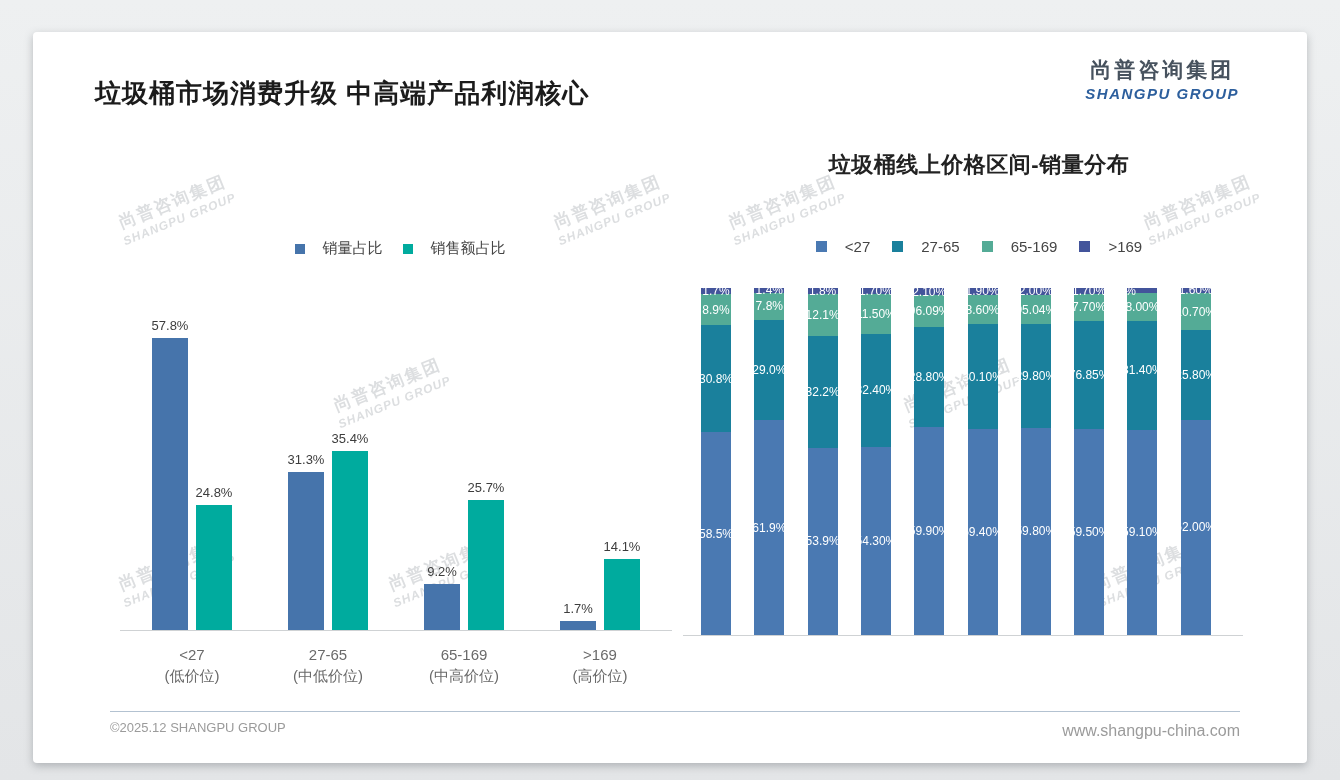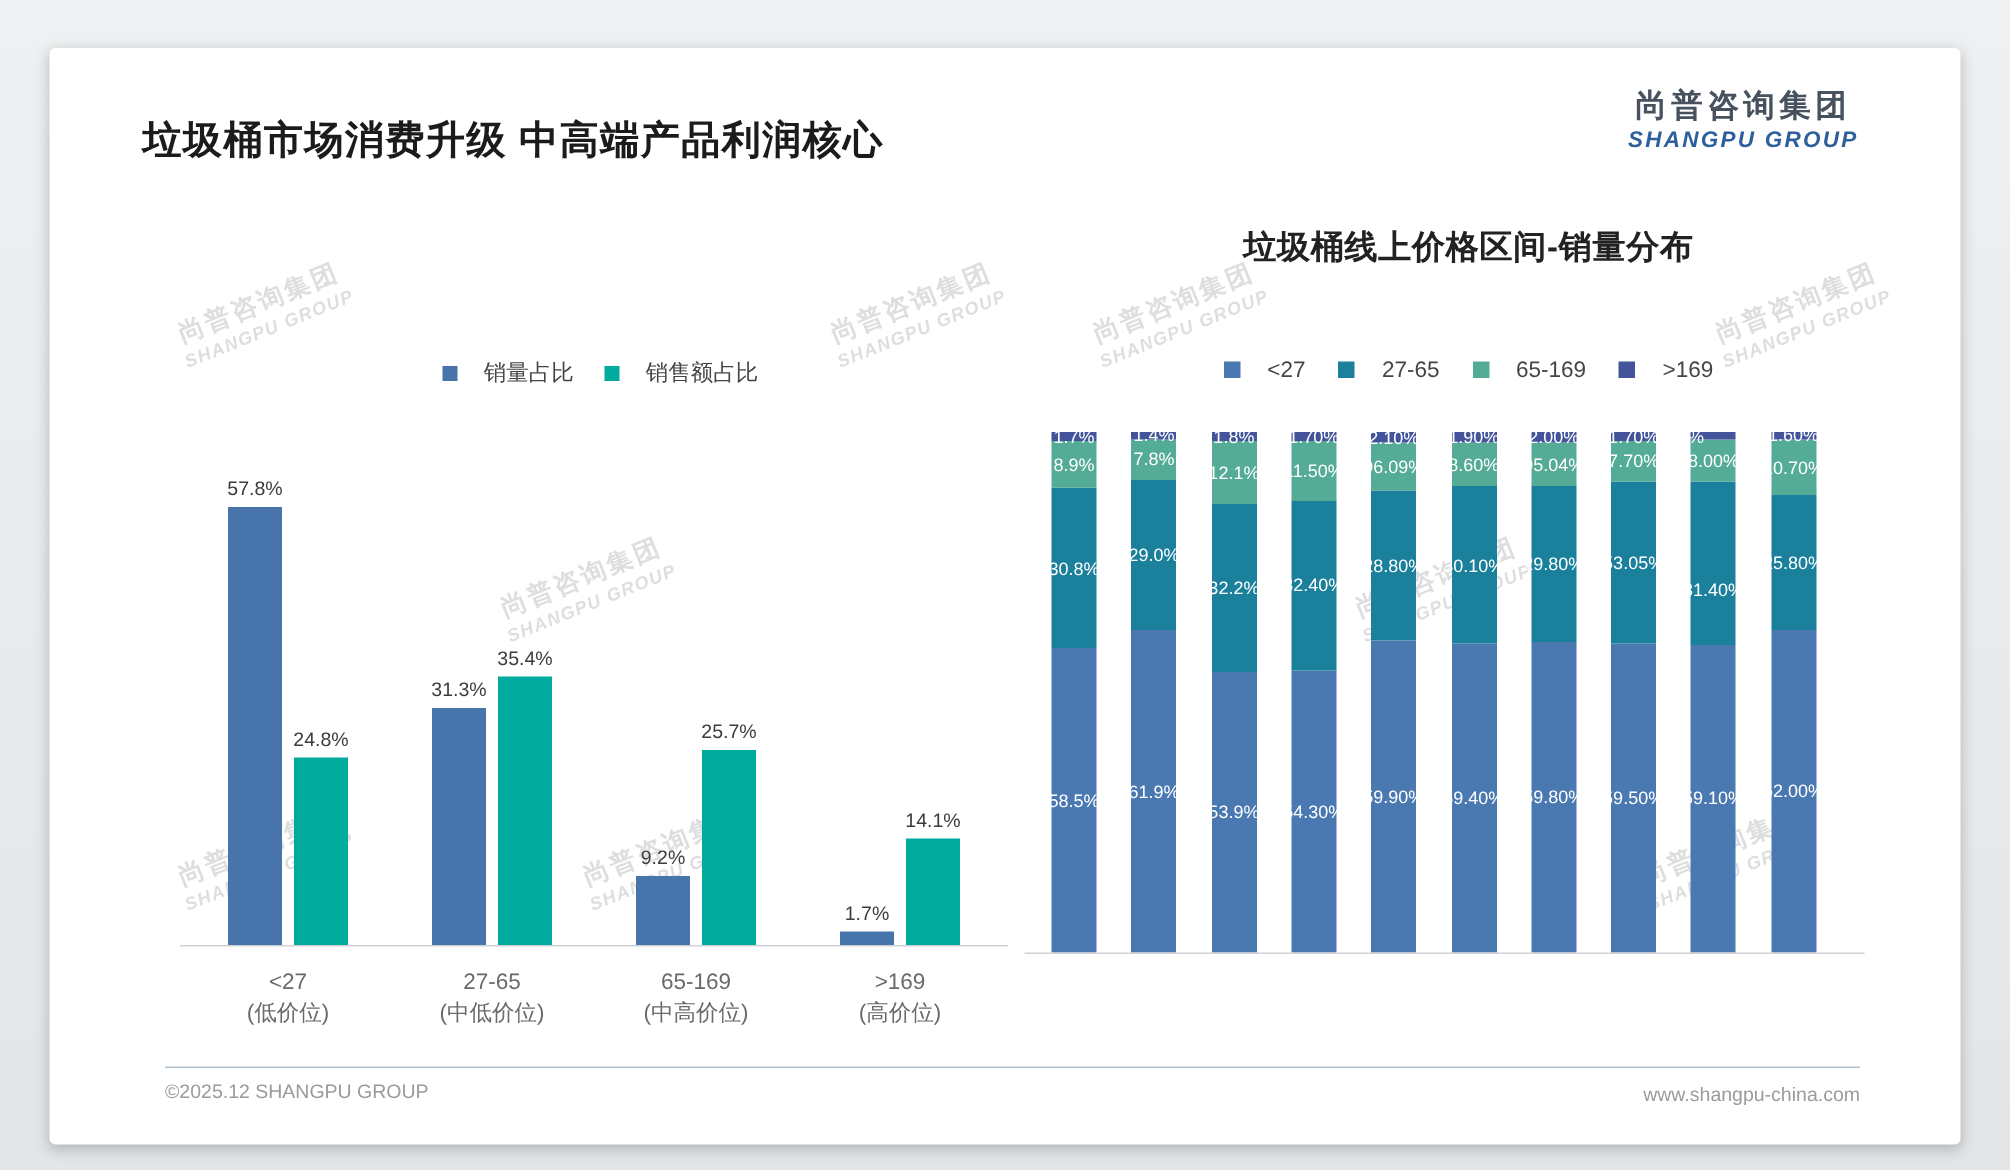--- a/index.html
+++ b/index.html
@@ -62,21 +62,21 @@
     position:absolute; transform:translateX(-50%);
     font-size:12px; color:#ffffff; white-space:nowrap; line-height:15px;
   }
   .xlabels { position:absolute; }
   .xlabels.left  { left:87px;  top:612px; width:552px; height:60px; }
   .xlabels.right { left:650px; top:618px; width:560px; height:30px; }
   .x-label { position:absolute; text-align:center; font-size:15px; color:#6a6a6a; line-height:21px; white-space:nowrap; transform:translateX(-50%); }
 
   .footer-line { position:absolute; left:77px; top:679px; width:1130px; height:1px; background:#b3c2d1; }
   .footer-left  { position:absolute; left:77px;  top:688px; font-size:13px; color:#9b9b9b; }
-  .footer-right { position:absolute; right:67px; top:690px; font-size:13px; color:#9b9b9b; }
+  .footer-right { position:absolute; right:67px; top:690px; font-size:16px; color:#9b9b9b; }
 </style>
 </head>
 <body>
 
 <div class="card">
   <div id="wm-layer">
       <div class="wm" style="left: 82px; top: 158px;">
         <div class="l1">尚普咨询集团</div>
         <div class="l2">SHANGPU GROUP</div>
       </div>
@@ -241,29 +241,29 @@
       <div class="seg-label" style="left: 352.8px; bottom: 95.753px;">59.80%</div>
       <div class="seg" style="left: 337.8px; bottom: 207.506px; width: 30px; height: 103.406px; background: rgb(26, 128, 156);"></div>
       <div class="seg-label" style="left: 352.8px; bottom: 251.209px;">29.80%</div>
       <div class="seg" style="left: 337.8px; bottom: 310.912px; width: 30px; height: 29.148px; background: rgb(84, 171, 150);"></div>
       <div class="seg-label" style="left: 352.8px; bottom: 317.486px;">95.04%</div>
       <div class="seg" style="left: 337.8px; bottom: 340.06px; width: 30px; height: 6.94px; background: rgb(67, 84, 155);"></div>
       <div class="seg-label" style="left: 352.8px; bottom: 335.53px;">2.00%</div>
       <div class="seg" style="left: 391.1px; bottom: 0px; width: 30px; height: 206.465px; background: rgb(74, 121, 178);"></div>
       <div class="seg-label" style="left: 406.1px; bottom: 95.2325px;">59.50%</div>
       <div class="seg" style="left: 391.1px; bottom: 206.465px; width: 30px; height: 107.917px; background: rgb(26, 128, 156);"></div>
-      <div class="seg-label" style="left: 406.1px; bottom: 252.423px;">53.05%</div>
+      <div class="seg-label" style="left: 406.1px; bottom: 252.423px;">76.85%</div>
       <div class="seg" style="left: 391.1px; bottom: 314.382px; width: 30px; height: 26.719px; background: rgb(84, 171, 150);"></div>
       <div class="seg-label" style="left: 406.1px; bottom: 319.741px;">7.70%</div>
       <div class="seg" style="left: 391.1px; bottom: 341.101px; width: 30px; height: 5.899px; background: rgb(67, 84, 155);"></div>
       <div class="seg-label" style="left: 406.1px; bottom: 336.05px;">1.70%</div>
       <div class="seg" style="left: 444.4px; bottom: 0px; width: 30px; height: 205.077px; background: rgb(74, 121, 178);"></div>
       <div class="seg-label" style="left: 459.4px; bottom: 94.5385px;">59.10%</div>
       <div class="seg" style="left: 444.4px; bottom: 205.077px; width: 30px; height: 108.958px; background: rgb(26, 128, 156);"></div>
-      <div class="seg-label" style="left: 459.4px; bottom: 234px;">31.40%</div>
+      <div class="seg-label" style="left: 459.4px; bottom: 257px;">31.40%</div>
       <div class="seg" style="left: 444.4px; bottom: 314.035px; width: 30px; height: 27.76px; background: rgb(84, 171, 150);"></div>
       <div class="seg-label" style="left: 459.4px; bottom: 319.915px;">8.00%</div>
       <div class="seg" style="left: 444.4px; bottom: 341.795px; width: 30px; height: 5.205px; background: rgb(67, 84, 155);"></div>
       <div class="seg-label" style="left: 436px; bottom: 336.397px;">1.50%</div>
       <div class="seg" style="left: 497.7px; bottom: 0px; width: 30px; height: 215.14px; background: rgb(74, 121, 178);"></div>
       <div class="seg-label" style="left: 512.7px; bottom: 99.57px;">62.00%</div>
       <div class="seg" style="left: 497.7px; bottom: 215.14px; width: 30px; height: 89.526px; background: rgb(26, 128, 156);"></div>
       <div class="seg-label" style="left: 512.7px; bottom: 251.903px;">25.80%</div>
       <div class="seg" style="left: 497.7px; bottom: 304.666px; width: 30px; height: 37.129px; background: rgb(84, 171, 150);"></div>
       <div class="seg-label" style="left: 512.7px; bottom: 315.231px;">10.70%</div>

